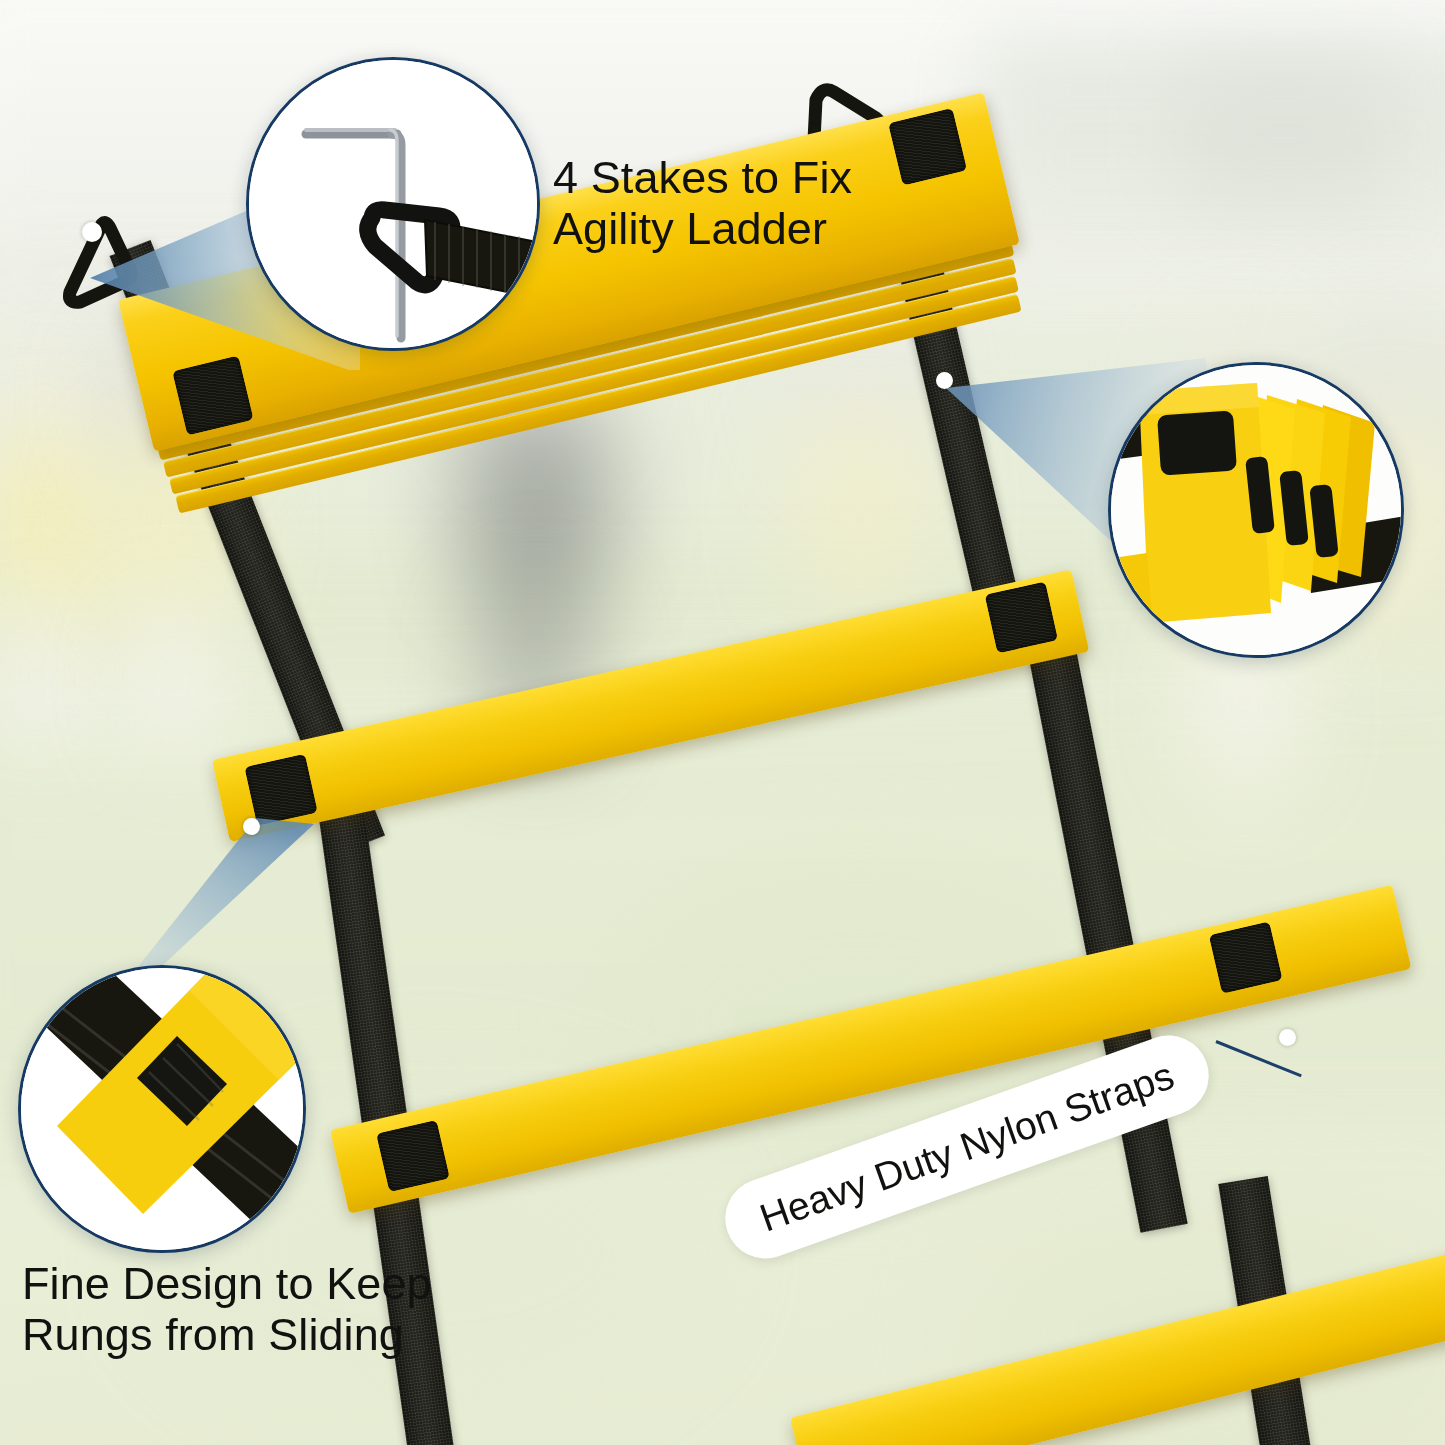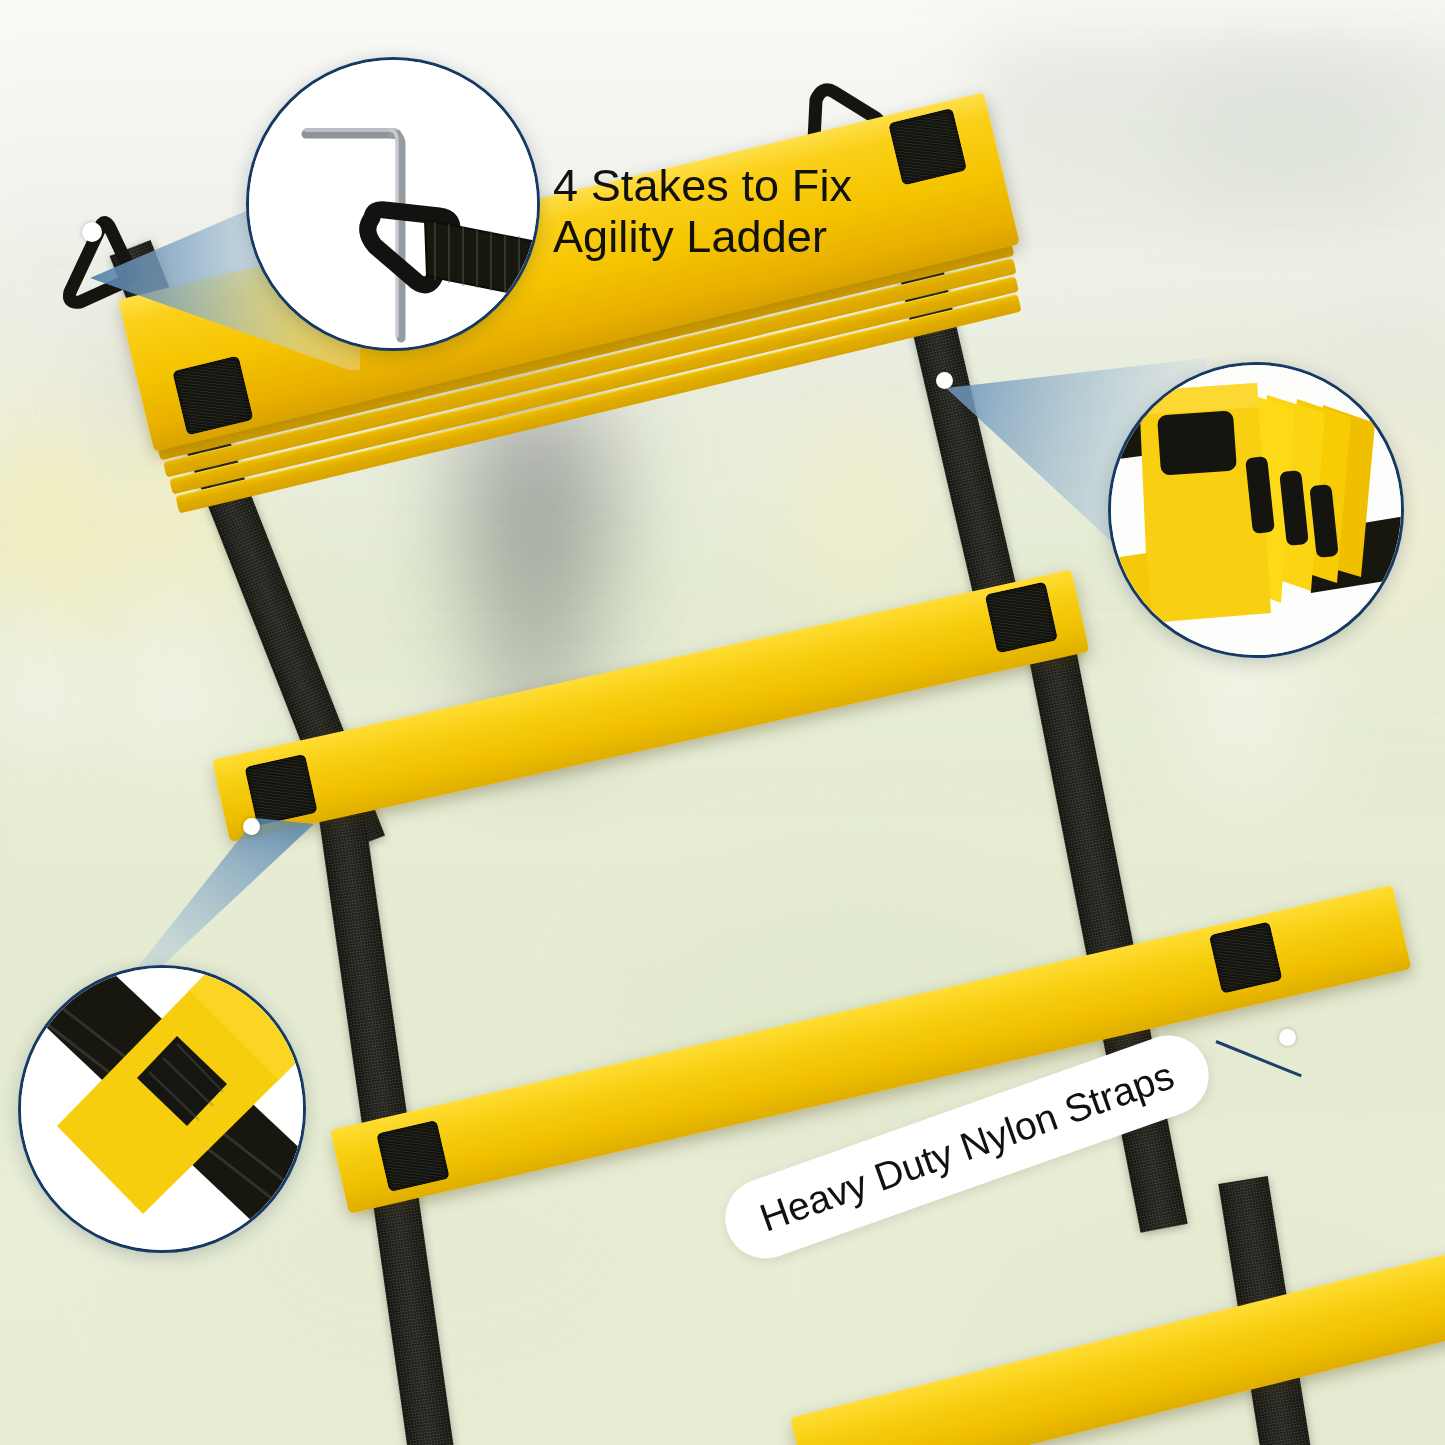--- a/index.html
+++ b/index.html
@@ -84,21 +84,21 @@
 
   
   .label{
     position:absolute;
     color:#111110;
     font-weight:400;
     letter-spacing:.1px;
     line-height:1.14;
     white-space:pre-line;
   }
-  #label-stakes{left:553px;top:152px;font-size:45px;margin-top:8px;}
+  #label-stakes{left:553px;top:152px;font-size:45px;}
   #label-rungs{left:1047px;top:282px;font-size:45px;}
   #label-sliding{left:22px;top:1258px;font-size:45px;}
 
   .pill{
     position:absolute;
     background:#ffffff;
     border-radius:200px;
     display:flex;align-items:center;justify-content:center;
     box-shadow:0 3px 12px rgba(0,0,0,.10);
   }
@@ -339,20 +339,22 @@
 
         <path d="M156 68 L206 116 L166 158 L116 110 Z" fill="#151511"></path>
         <g opacity=".3">
           <path d="M128 104 L178 152 M142 90 L192 138 M156 76 L202 124" stroke="#6e6e66" stroke-width="2.5"></path>
         </g>
       </svg>
     </div>
   </div>
   <div class="dot sm" style="left:243px;top:818px;"></div>
 
+  <div class="label" id="label-sliding">Fine Design to Keep
+Rungs from Sliding</div>
 
   <div class="leader" style="left:1216px;top:1040px;width:92px;transform:rotate(22deg);"></div>
   <div class="dot sm" style="left:1279px;top:1029px;"></div>
 
   <div class="pill" id="pill-straps">
     <span>Heavy Duty Nylon Straps</span>
   </div>
 
 </div>
 

